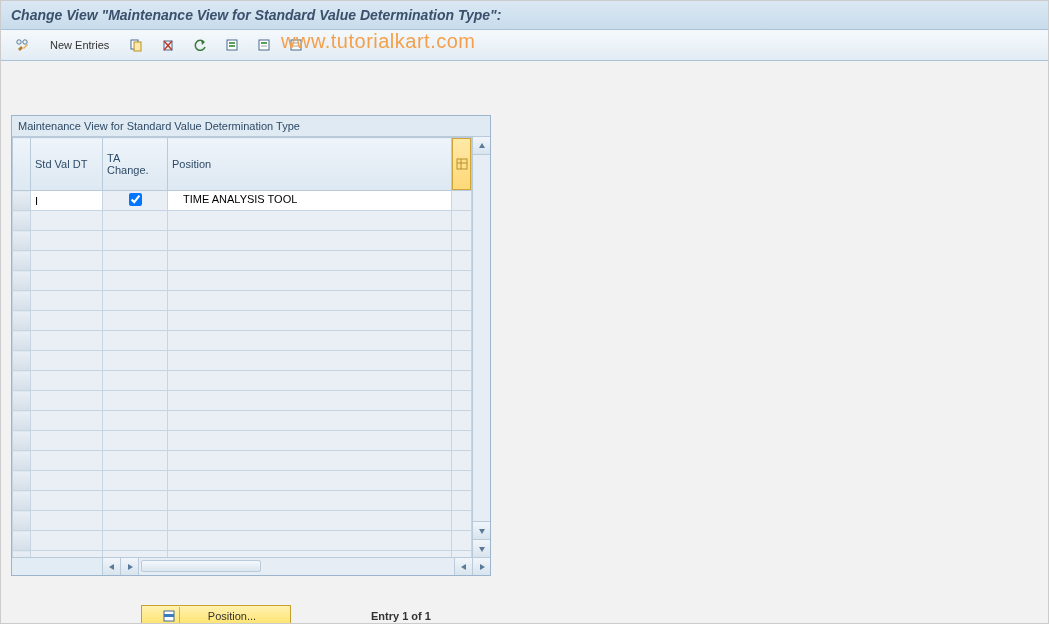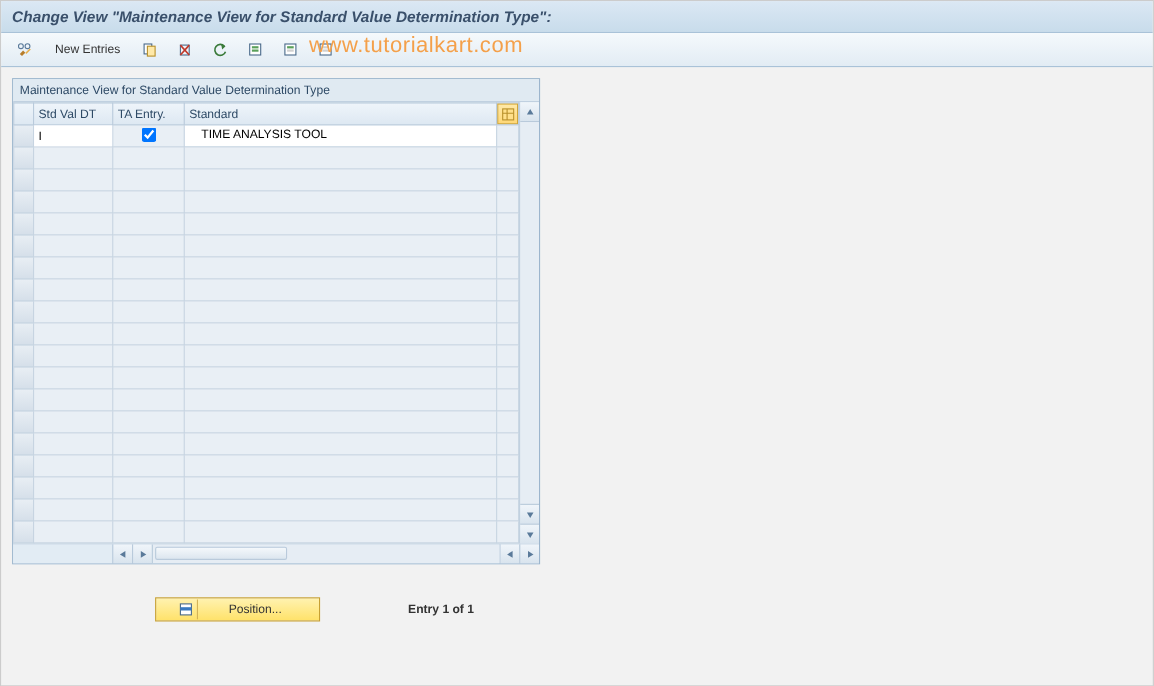--- a/index.html
+++ b/index.html
@@ -53,41 +53,42 @@
     color: #f4a04a;
     letter-spacing: 0.5px;
     pointer-events: none;
   }
   .content-pad { padding: 10px; }
   .grid-wrap {
     border: 1px solid #9cb5cd;
     background: #e9eff5;
     width: 480px;
     display: inline-block;
+    margin-top: 44px;
   }
   .grid-title {
     padding: 4px 6px;
     color: #2e4a66;
     border-bottom: 1px solid #b9cadb;
     background: #e0eaf2;
     font-size: 11px;
   }
   .grid-body { display: flex; }
   .grid-table-area { flex: 1; max-height: 420px; overflow: hidden; }
   table.grid {
     border-collapse: collapse;
     width: 100%;
     table-layout: fixed;
   }
   .grid th {
     background: linear-gradient(#eef4fa,#dde8f2);
     border: 1px solid #b9cadb;
     font-weight: normal;
     text-align: left;
-    padding: 3px 4px;
+    padding: 14px 4px;
     color: #2e4a66;
     height: 20px;
   }
   .grid td {
     border: 1px solid #c7d4e1;
     background: #e9eff5;
     height: 20px;
     padding: 0;
   }
   .grid td.rowsel {
@@ -269,22 +270,22 @@
             <col class="col-sel">
               <col class="col-1">
               <col class="col-2">
               <col class="col-3">
               <col class="col-cfg">
           </colgroup>
           <thead>
             <tr>
               <th></th>
               <th>Std Val DT</th>
-              <th>TA Entry.</th>
-              <th>Standard</th>
+              <th>TA Change.</th>
+              <th>Position</th>
               <th style="padding:0;">
                 <div class="cfg-btn">
                   <svg width="12" height="12">
                       <rect x="1" y="1" width="10" height="10" fill="#ffe08a" stroke="#b8902a"></rect>
                       <line x1="1" y1="5" x2="11" y2="5" stroke="#b8902a"></line>
                       <line x1="5" y1="1" x2="5" y2="11" stroke="#b8902a"></line>
                     </svg>
                 </div>
               </th>
             </tr>

